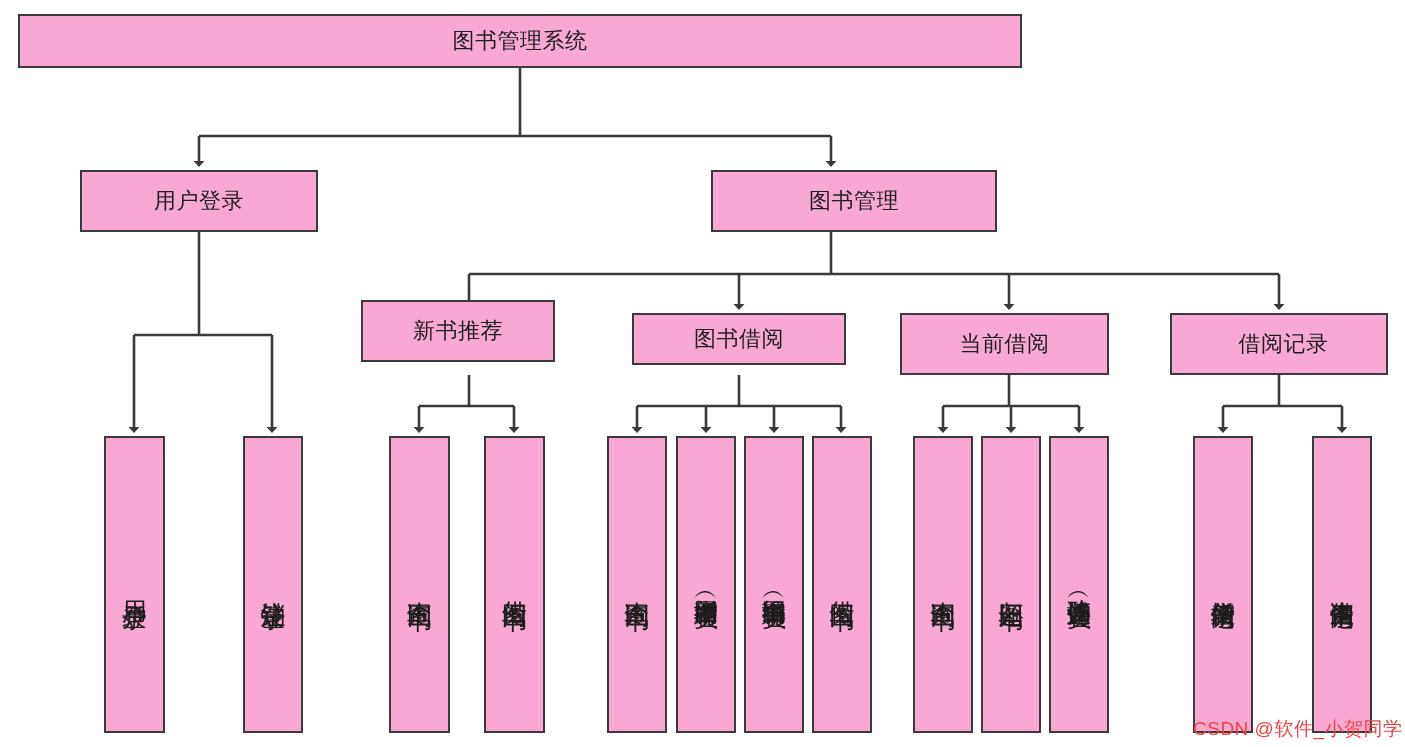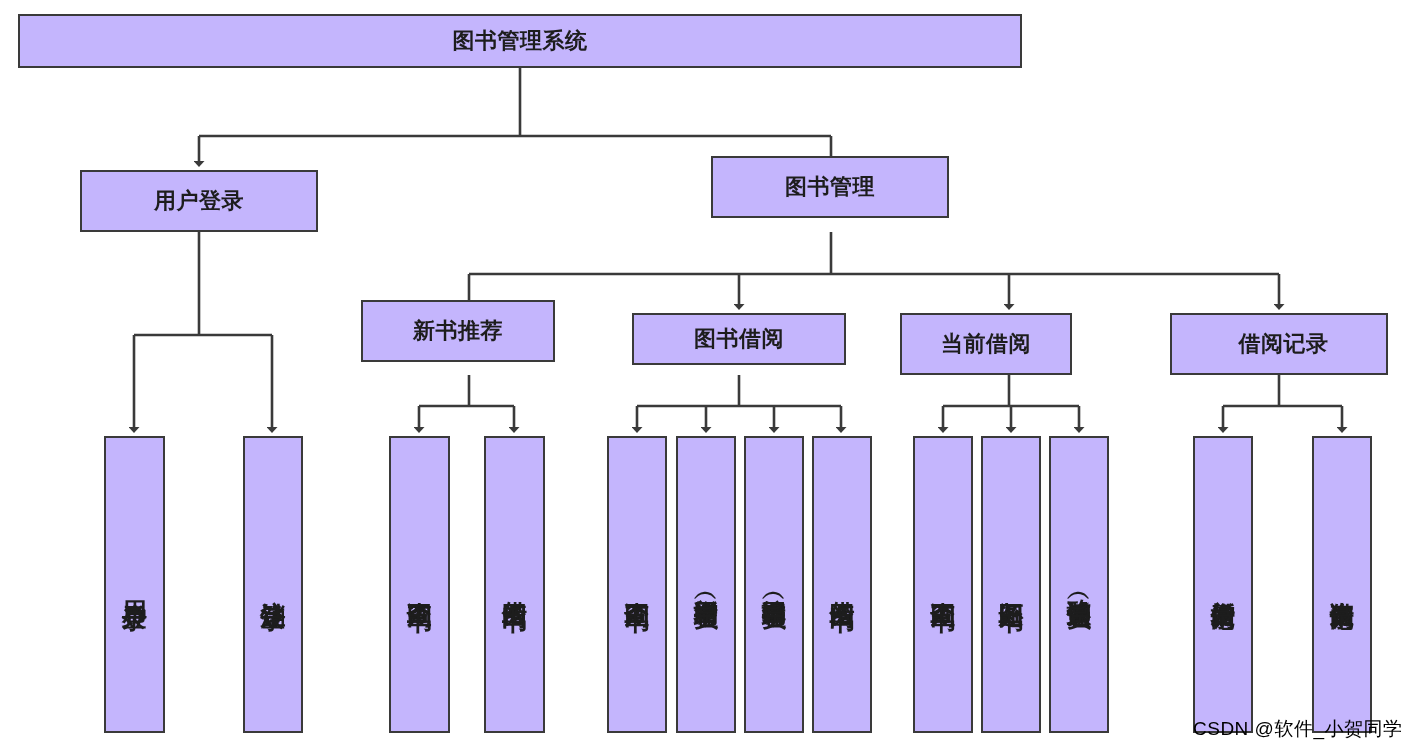--- a/index.html
+++ b/index.html
@@ -21,27 +21,26 @@
     position: absolute;
     left: 0;
     top: 0;
     width: 1405px;
     height: 747px;
     pointer-events: none;
   }
   .node {
     position: absolute;
     box-sizing: border-box;
-    background: #c4b5fd;
+    background: #f9a8d4;
     border: 2.5px solid #3a3a3a;
     display: flex;
     align-items: center;
     justify-content: center;
     color: #1d1d1d;
-    font-weight: bold;
   }
   .node .label {
     display: block;
     text-align: center;
     line-height: 1.18;
     letter-spacing: 0.5px;
   }
   .node.horizontal .label {
     font-size: 22px;
     writing-mode: horizontal-tb;
@@ -59,21 +58,21 @@
     letter-spacing: 2px;
     white-space: nowrap;
   }
   .node.vertical.tall .label {
     font-size: 24px;
     letter-spacing: 1px;
   }
   .watermark {
     position: absolute;
     font-size: 19px;
-    color: #000000;
+    color: #ef4444;
     letter-spacing: 0.5px;
     white-space: nowrap;
     user-select: none;
   }
 </style>
 </head>
 <body>
 
 <div id="diagram-root">
 
@@ -128,31 +127,31 @@
     </g>
   </svg>
 
   <div class="node horizontal" style="left:18px; top:14px; width:1004px; height:54px;">
     <span class="label">图书管理系统</span>
   </div>
 
   <div class="node horizontal" style="left:80px; top:170px; width:238px; height:62px;">
     <span class="label">用户登录</span>
   </div>
-  <div class="node horizontal" style="left:711px; top:156px; width:238px; height:62px;">
+  <div class="node horizontal" style="left:711px; top:170px; width:286px; height:62px;">
     <span class="label">图书管理</span>
   </div>
 
   <div class="node horizontal" style="left:361px; top:300px; width:194px; height:62px;">
     <span class="label">新书推荐</span>
   </div>
   <div class="node horizontal" style="left:632px; top:313px; width:214px; height:52px;">
     <span class="label">图书借阅</span>
   </div>
-  <div class="node horizontal" style="left:900px; top:313px; width:172px; height:62px;">
+  <div class="node horizontal" style="left:900px; top:313px; width:209px; height:62px;">
     <span class="label">当前借阅</span>
   </div>
   <div class="node horizontal" style="left:1170px; top:313px; width:218px; height:62px;padding-left:9px;">
     <span class="label">借阅记录</span>
   </div>
 
   <div class="node vertical" style="left:104px; top:436px; width:61px; height:297px;">
     <span class="label">用户登录</span>
   </div>
   <div class="node vertical" style="left:243px; top:436px; width:60px; height:297px;">

